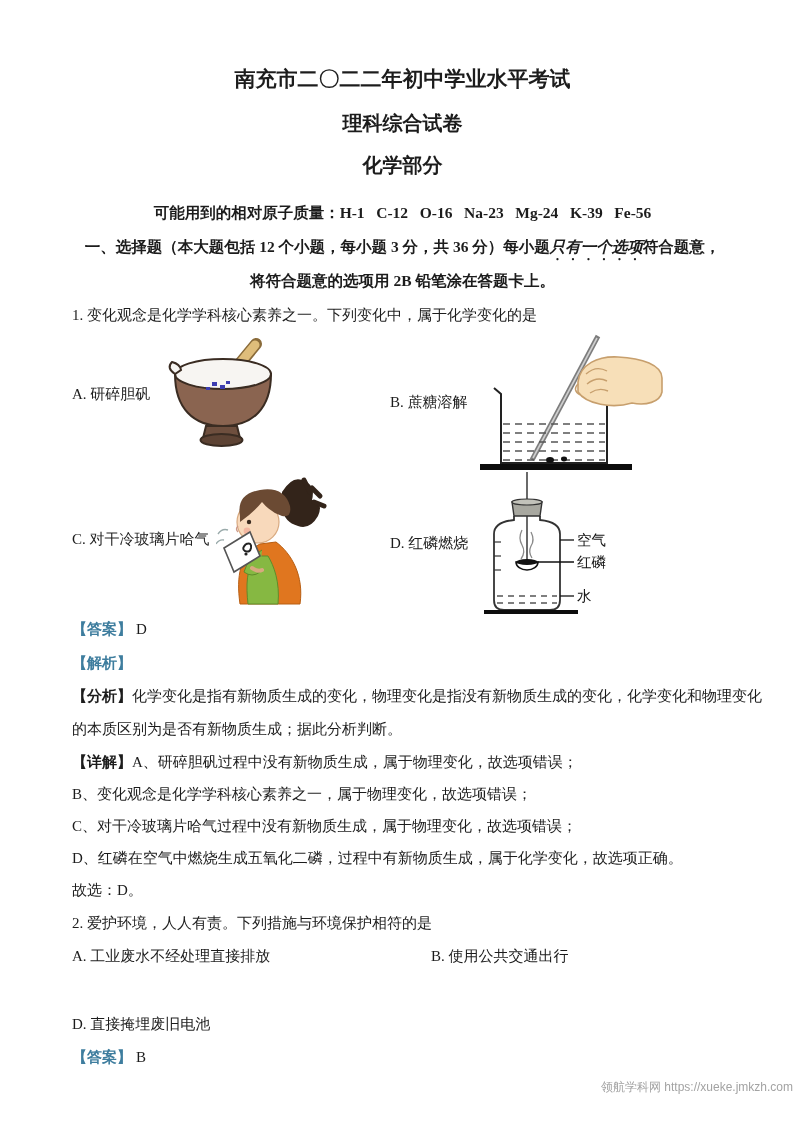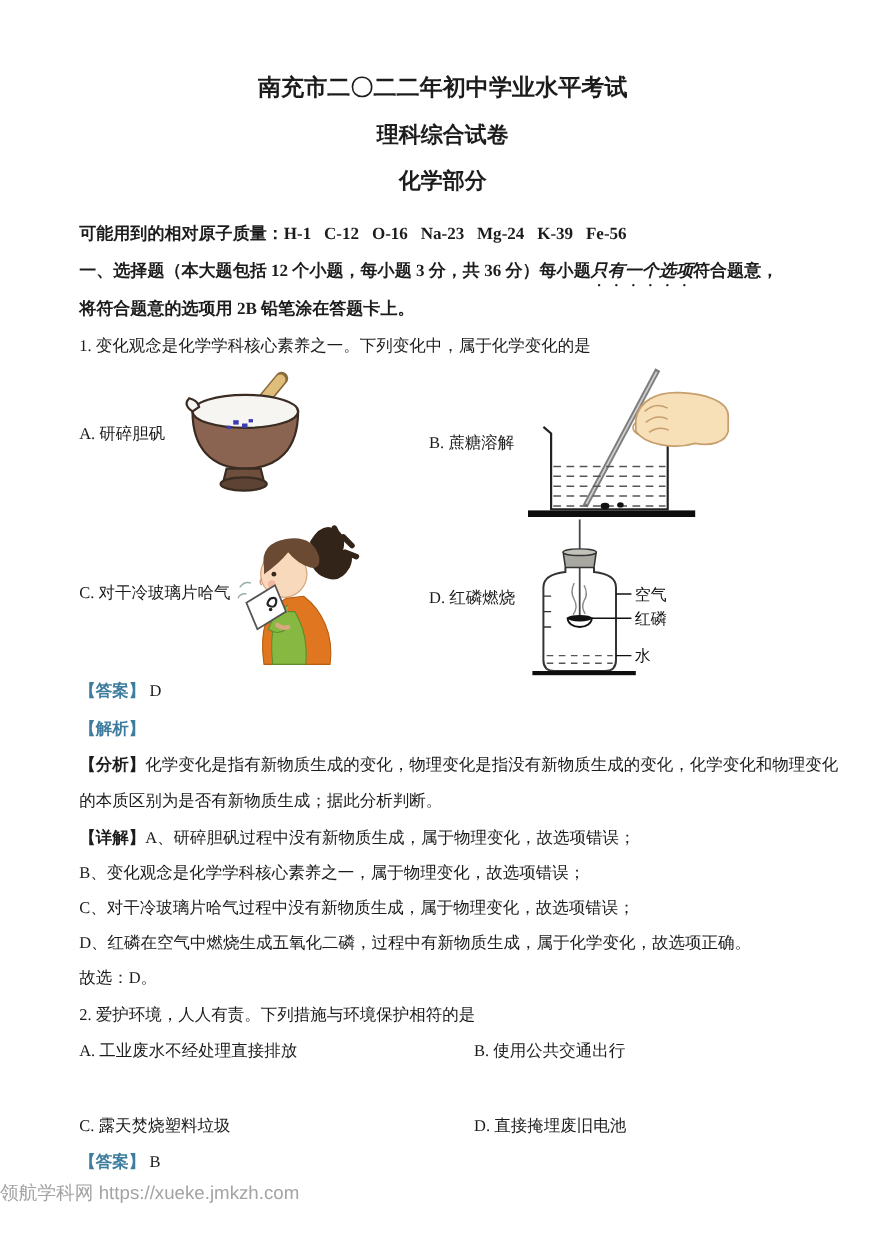--- a/index.html
+++ b/index.html
@@ -9,21 +9,21 @@
     font-family:"Liberation Serif","DejaVu Serif",serif;
     color:#1c1c1c; font-size:15px;
   }
   .content { padding:64px 60px 0 72px; }
 
   .title { text-align:center; font-weight:bold; margin:0; white-space:nowrap; }
   .t1 { font-size:21px; line-height:30px; margin-bottom:15px; }
   .t2 { font-size:20px; line-height:28px; margin-bottom:14px; }
   .t3 { font-size:20px; line-height:28px; margin-bottom:17px; }
 
-  .bold-line { font-weight:bold; font-size:15.5px; line-height:34px; white-space:pre; }
+  .bold-line { font-weight:bold; font-size:15.5px; line-height:34px; white-space:pre;text-align:center; }
   .dots {
     -webkit-text-emphasis:filled dot; -webkit-text-emphasis-position:under;
     text-emphasis:filled dot; text-emphasis-position:under right;font-style:italic;
   }
 
   .line { line-height:34px; white-space:nowrap; }
   .x-line { line-height:32px; white-space:nowrap; }
 
   .q1-row { display:flex; align-items:flex-start; height:140px; }
   .cell { display:flex; align-items:center; flex:0 0 auto; }
@@ -32,22 +32,22 @@
   .opt-label { white-space:nowrap; margin-right:6px; flex:0 0 auto; }
   .figure { flex:0 0 auto; }
 
   .tag { font-weight:bold; }
   .ans-val { margin-left:4px; }
 
   .q2-options { display:grid; grid-template-columns:323px 1fr;gap:36px; }
   .q2-options > div { line-height:32px; white-space:nowrap; }
 
   .footer {
-    position:absolute; left:0; right:0; bottom:26px;
-    text-align:left; font-size:17px;
+    position:absolute; left:12px; right:0; bottom:26px;
+    text-align:right; font-size:12px;
     font-family:"Liberation Sans","DejaVu Sans",sans-serif;
   }
 </style>
 </head>
 <body>
 
 <div class="page">
   <div class="content">
 
     <p class="title t1">南充市二〇二二年初中学业水平考试</p>
@@ -196,21 +196,20 @@
     <div class="x-line">B、变化观念是化学学科核心素养之一，属于物理变化，故选项错误；</div>
     <div class="x-line">C、对干冷玻璃片哈气过程中没有新物质生成，属于物理变化，故选项错误；</div>
     <div class="x-line">D、红磷在空气中燃烧生成五氧化二磷，过程中有新物质生成，属于化学变化，故选项正确。</div>
     <div class="x-line">故选：D。</div>
 
     <div class="line">2. 爱护环境，人人有责。下列措施与环境保护相符的是</div>
 
     <div class="q2-options">
       <div>A. 工业废水不经处理直接排放</div>
       <div>B. 使用公共交通出行</div>
-      <div>C. 露天焚烧塑料垃圾</div>
       <div>D. 直接掩埋废旧电池</div>
     </div>
 
     <div class="line"><span class="tag" style="color: rgb(62, 125, 158);">【答案】</span><span class="ans-val">B</span></div>
 
   </div>
 
   <div class="footer" style="color: rgb(163, 163, 163);">领航学科网 https://xueke.jmkzh.com</div>
 </div>
 

